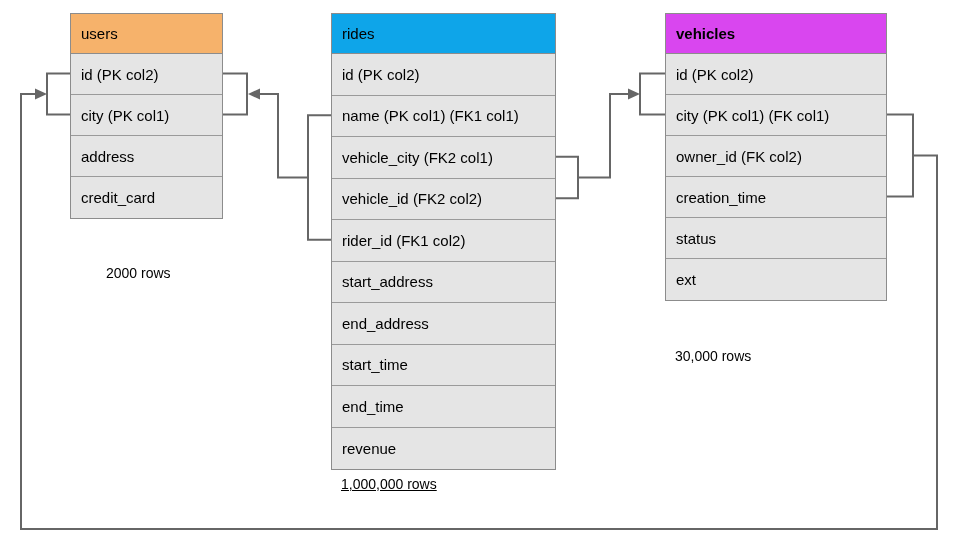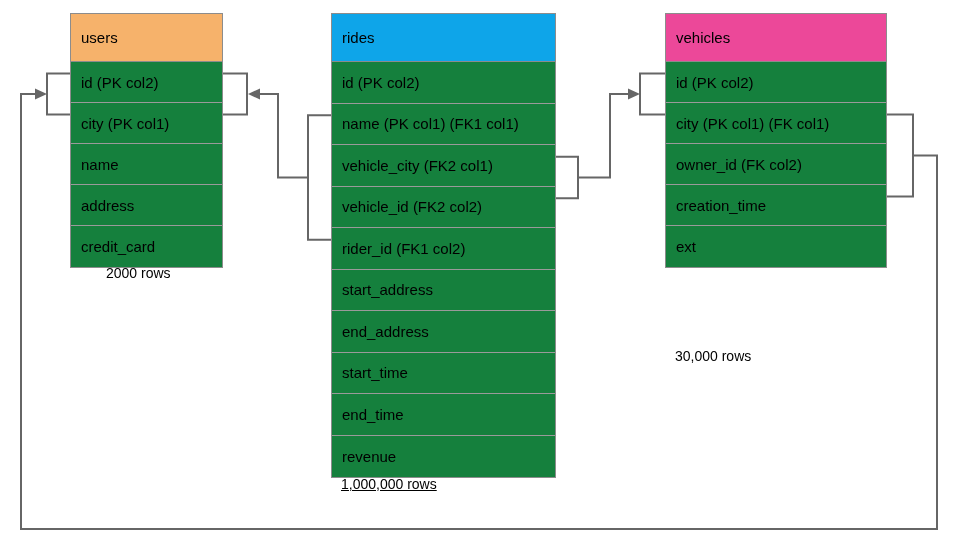--- a/index.html
+++ b/index.html
@@ -17,38 +17,38 @@
     width: 960px; height: 540px;
     pointer-events: none;
   }
   .db-table {
     position: absolute;
     background: #ffffff;
     border: 1px solid #8c8c8c;
     box-sizing: border-box;
   }
   .thead {
-    height: 48px;
+    height: 40px;
     display: flex;
     align-items: center;
     padding: 0 10px;
     font-size: 15px;
     color: #000000;
     border-bottom: 1px solid #8c8c8c;
     box-sizing: border-box;
   }
   .trow {
     display: flex;
     align-items: center;
     padding: 16px 10px;
     font-size: 15px;
     color: #000000;
     border-bottom: 1px solid #9a9a9a;
     box-sizing: border-box;
-    background: #15803d;
+    background: #e5e5e5;
   }
   .trow:last-child { border-bottom: none; }
   .t-users    { left: 70px;  top: 13px; width: 153px; }
   .t-users    .trow { height: 41px; }
   .t-rides    { left: 331px; top: 13px; width: 225px; }
   .t-rides    .trow { height: 41.5px; }
   .t-vehicles { left: 665px; top: 13px; width: 222px; }
   .t-vehicles .trow { height: 41px; }
   .caption {
     position: absolute;
@@ -85,21 +85,20 @@
       <polyline points="70,73.5 47,73.5 47,114.5 70,114.5"></polyline>
       <polyline points="913,155.5 937,155.5 937,529 21,529 21,94 35,94"></polyline>
       <polygon points="47,94 35,88.5 35,99.5" fill="#666666" stroke="none"></polygon>
     </g>
   </svg>
 
   <div class="db-table t-users">
     <div class="thead" style="background-color: rgb(246, 178, 107);">users</div>
     <div class="trow">id (PK col2)</div>
     <div class="trow">city (PK col1)</div>
-    <div class="trow">name</div>
     <div class="trow">address</div>
     <div class="trow">credit_card</div>
   </div>
   <div class="caption cap-users">2000 rows</div>
 
   <div class="db-table t-rides">
     <div class="thead" style="background-color: #0ea5e9;">rides</div>
     <div class="trow">id (PK col2)</div>
     <div class="trow">name (PK col1) (FK1 col1)</div>
     <div class="trow">vehicle_city (FK2 col1)</div>
@@ -107,22 +106,23 @@
     <div class="trow">rider_id (FK1 col2)</div>
     <div class="trow">start_address</div>
     <div class="trow">end_address</div>
     <div class="trow">start_time</div>
     <div class="trow">end_time</div>
     <div class="trow">revenue</div>
   </div>
   <div class="caption cap-rides">1,000,000 rows</div>
 
   <div class="db-table t-vehicles">
-    <div class="thead" style="background-color: #ec4899;">vehicles</div>
+    <div class="thead" style="background-color: #d946ef; font-weight: bold;">vehicles</div>
     <div class="trow">id (PK col2)</div>
     <div class="trow">city (PK col1) (FK col1)</div>
     <div class="trow">owner_id (FK col2)</div>
     <div class="trow">creation_time</div>
+    <div class="trow">status</div>
     <div class="trow">ext</div>
   </div>
   <div class="caption cap-vehicles">30,000 rows</div>
 
 </div>
 
 </body></html>

